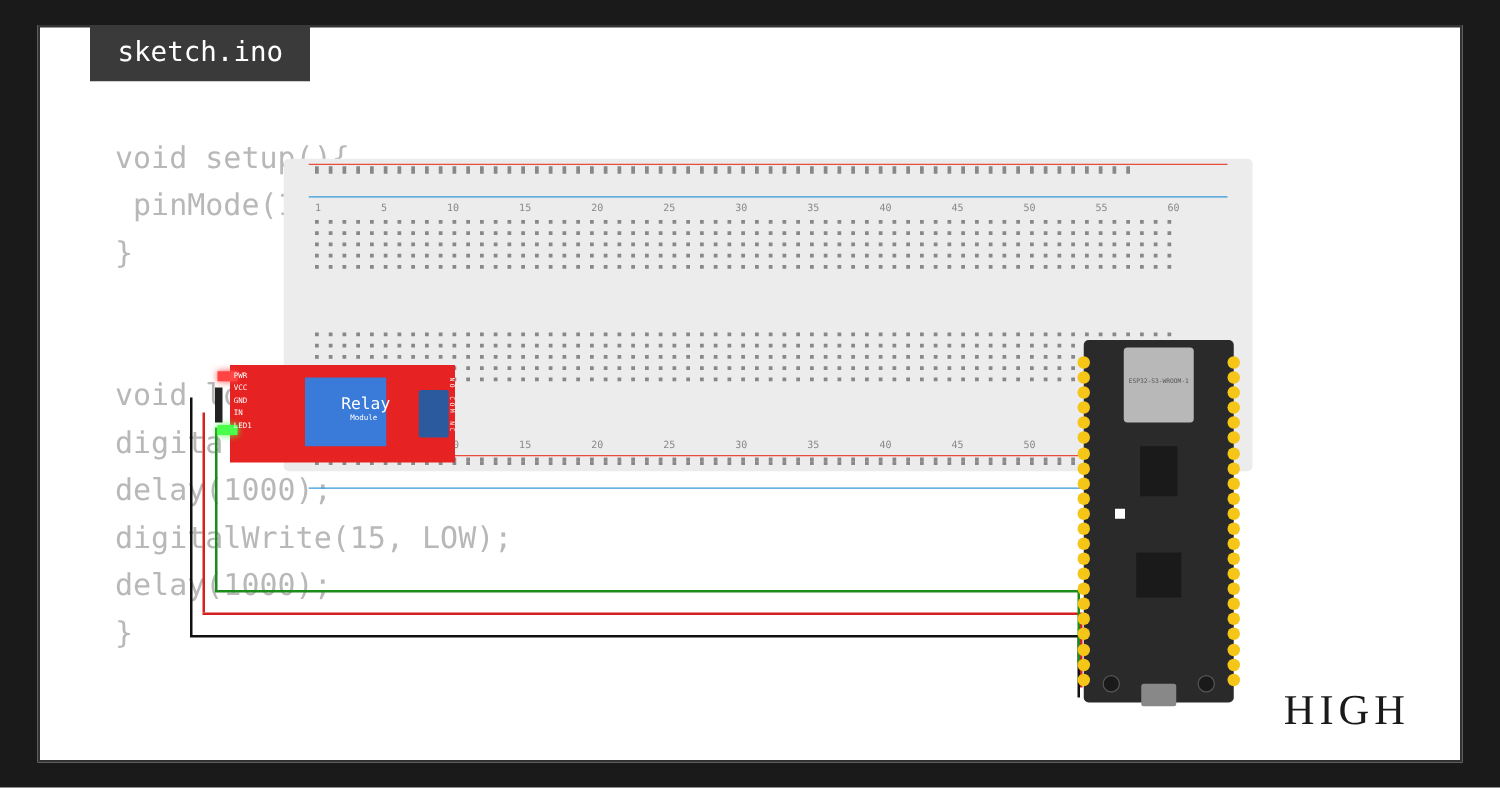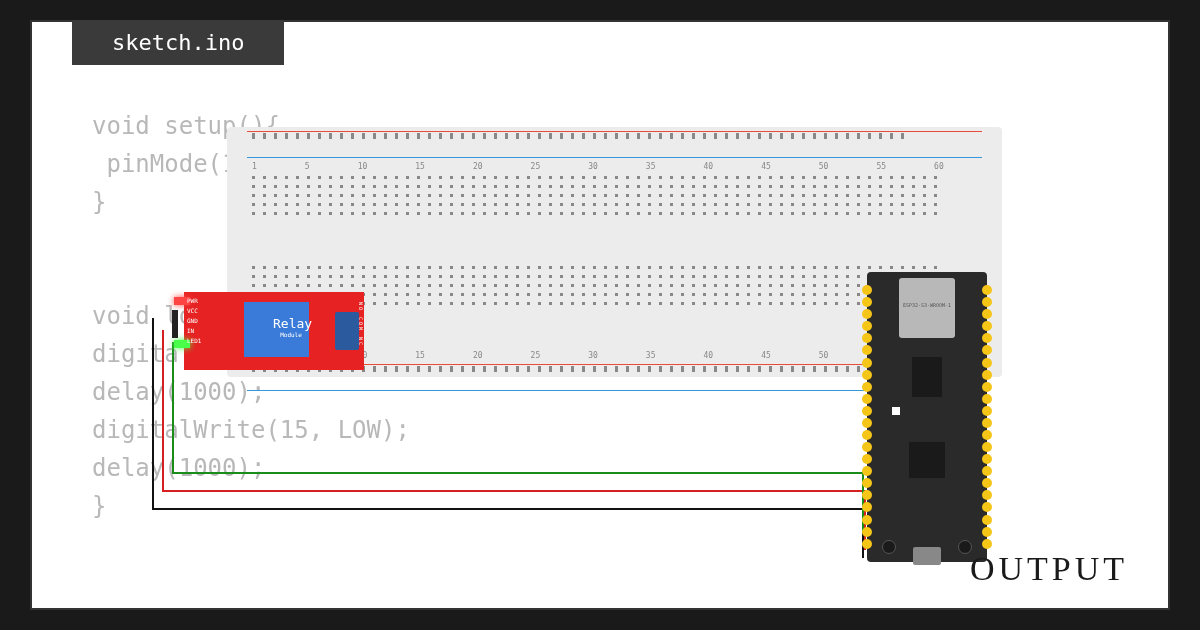--- a/index.html
+++ b/index.html
@@ -1,18 +1,18 @@
 <!DOCTYPE html>
 <html><head>
   <meta charset="utf-8">
   <style>
     * { margin: 0; padding: 0; box-sizing: border-box; }
     body { width: 1200px; height: 630px; background: #1a1a1a; font-family: monospace; position: relative; }
     .frame { position: absolute; top: 20px; left: 30px; width: 1140px; height: 590px; background: #fff; border: 2px solid #333; }
-    .tab { position: absolute; top: -2px; left: 40px; background: #3a3a3a; color: #fff; padding: 10px 40px; font-size: 22px; font-family: monospace; z-index: 10; }
+    .tab { position: absolute; top: -2px; left: 40px; background: #3a3a3a; color: #fff; padding: 10px 22px; font-size: 22px; font-family: monospace; z-index: 10; }
     .code { position: absolute; top: 85px; left: 60px; font-size: 24px; line-height: 38px; color: #b8b8b8; font-family: monospace; z-index: 1; white-space: pre; }
     .canvas { position: absolute; top: 0; left: 0; width: 100%; height: 100%; z-index: 2; }
     .breadboard { position: absolute; top: 105px; left: 195px; width: 775px; height: 250px; background: #ececec; border-radius: 4px; }
     .rails, .strip { position: relative; }
     .rails { height: 35px; padding-top: 6px; }
     .rails::before { content: ''; position: absolute; top: 4px; left: 20px; right: 20px; height: 1px; background: #e74c3c; }
     .rails::after { content: ''; position: absolute; bottom: 4px; left: 20px; right: 20px; height: 1px; background: #3498db; }
     .strip { height: 90px; padding-top: 5px; }
     .holes-row { display: flex; gap: 8px; padding-left: 25px; }
     .hole { width: 3px; height: 3px; background: #888; }
@@ -1092,14 +1092,14 @@
       <div class="esp-sw"></div>
       <div class="esp-led"></div>
       <div class="esp-chip"></div>
       <div class="esp-usb"></div>
       <div class="esp-btn l"></div>
       <div class="esp-btn r"></div>
     </div>
 
   </div>
 
-  <div class="logo">OUTPUT</div>
+  <div class="logo">HIGH</div>
 </div>
 
 </body></html>

